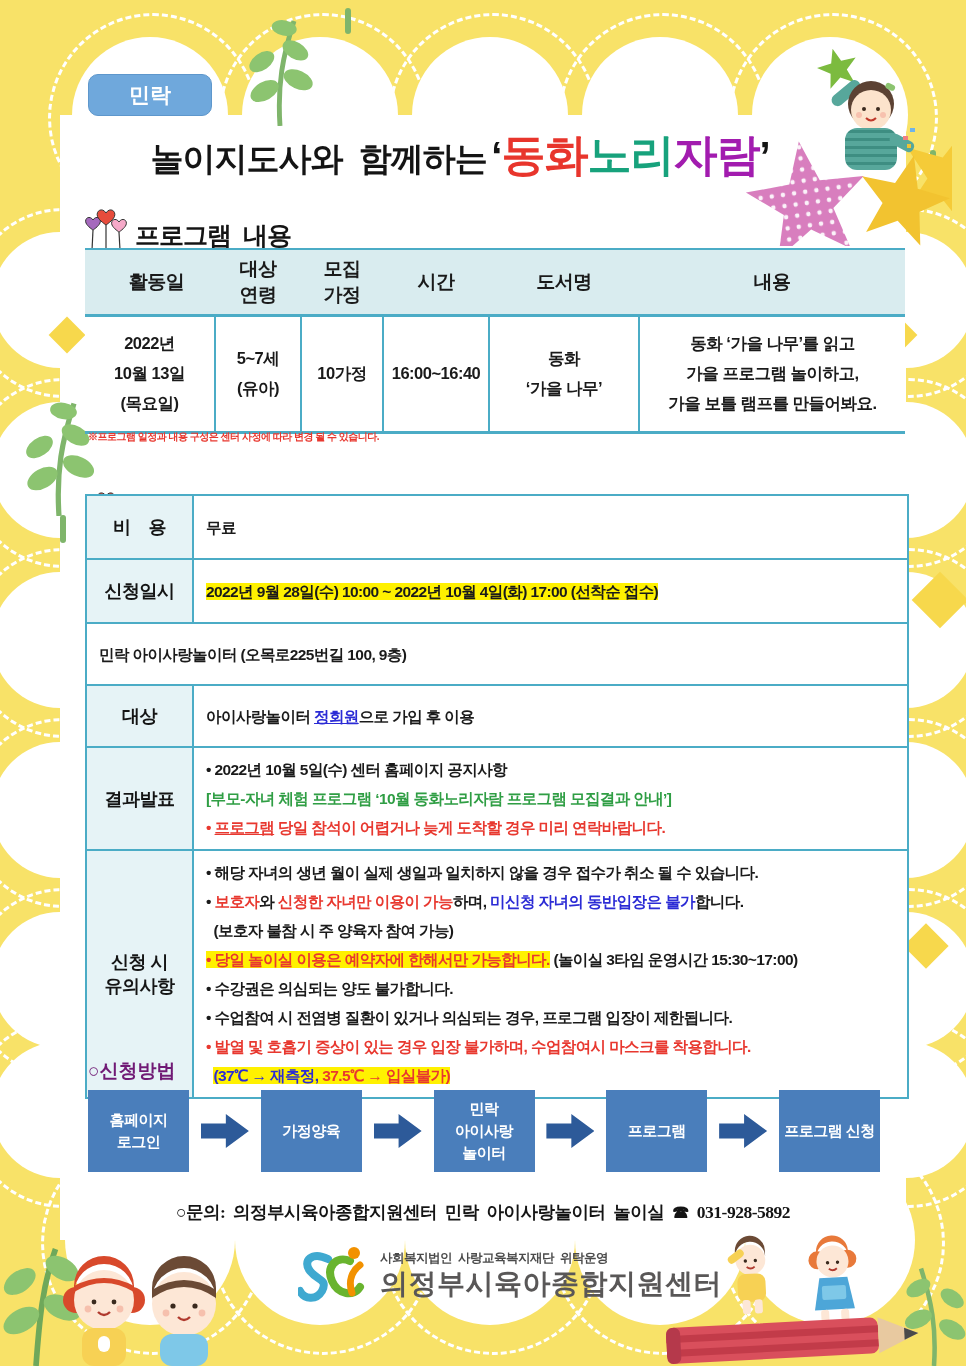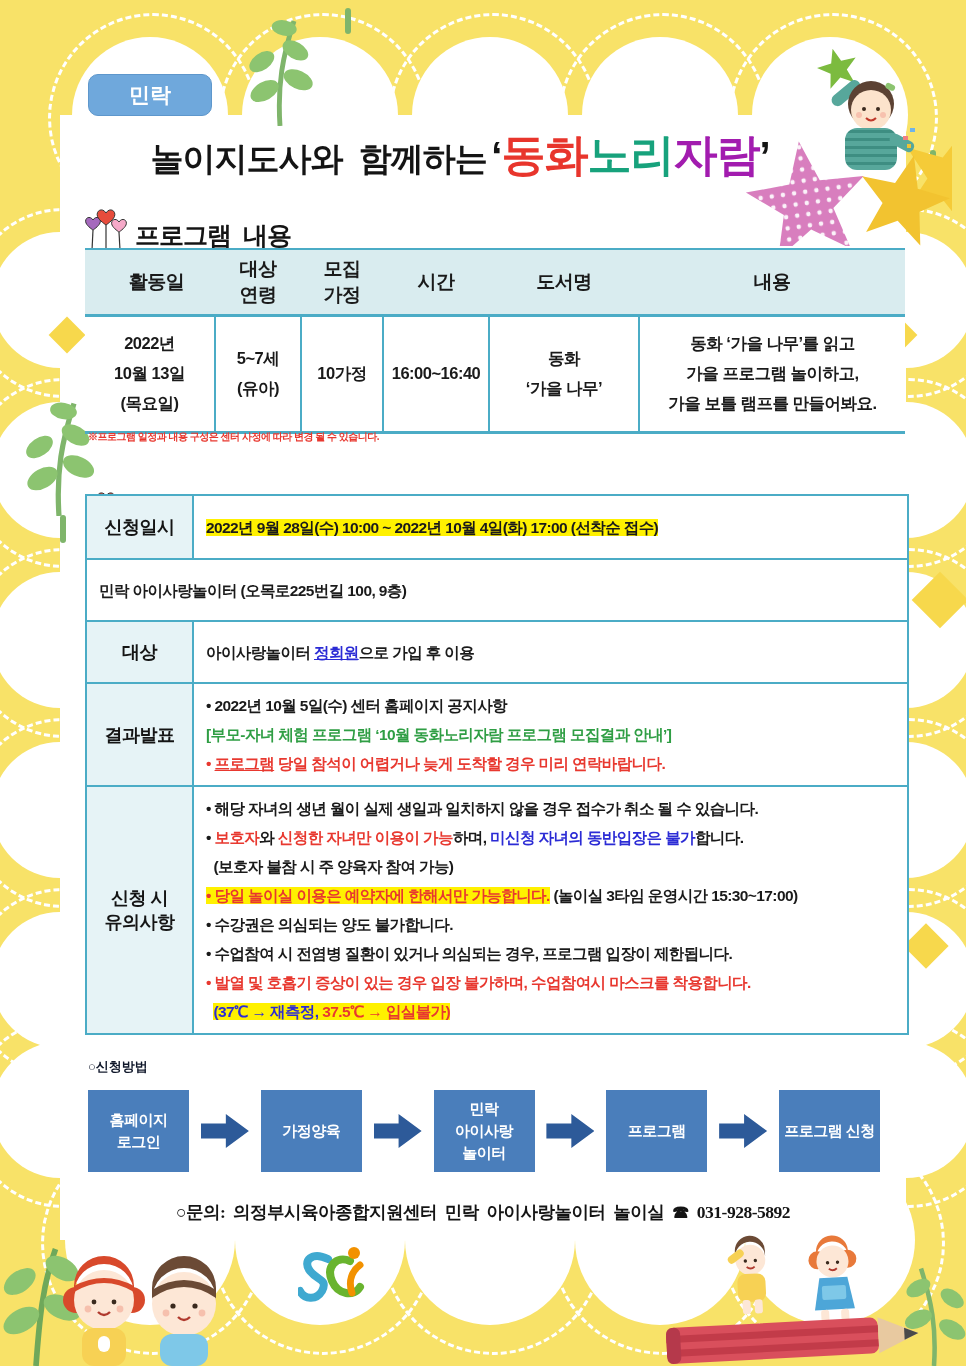--- a/index.html
+++ b/index.html
@@ -47,21 +47,21 @@
   .t2-row{display:flex;border-bottom:2px solid #4BACC6;}
   .t2-label{width:105px;flex:0 0 105px;background:#E6F3F6;border-right:2px solid #4BACC6;display:flex;align-items:center;justify-content:center;
             font-size:18px;font-weight:800;color:#141414;text-align:center;white-space:pre-wrap;letter-spacing:-0.5px;}
   .t2-value{flex:1;padding:7px 12px;display:flex;flex-direction:column;justify-content:center;}
   .t2-line{font-size:15.5px;font-weight:700;color:#1A1A1A;line-height:29px;white-space:pre-wrap;letter-spacing:-0.6px;}
   .min48{min-height:48px;} .min46{min-height:46px;}
   .t2-line .red{color:#E8382F;} .t2-line .blue{color:#2B2BD5;} .t2-line .green{color:#2F9E44;}
   .t2-line .u{text-decoration:underline;} .t2-line .hl{background:#FFF100;} .t2-line .bold{font-weight:800;}
 
   
-  .method-title{position:absolute;left:88px;top:1058px;font-size:13px;font-weight:800;color:#0f172a;z-index:15;}
+  .method-title{position:absolute;left:88px;top:1058px;font-size:19px;font-weight:800;color:#701a75;z-index:15;}
   .flow{position:absolute;left:88px;top:1090px;width:792px;height:82px;display:flex;align-items:center;justify-content:space-between;z-index:15;}
   .step{width:101px;height:82px;background:#4A7EBB;color:#fff;font-size:15px;font-weight:800;display:flex;align-items:center;justify-content:center;
         text-align:center;white-space:pre-line;line-height:1.45;letter-spacing:-0.5px;}
   .arrow{width:48px;height:34px;background:#2D5A99;clip-path:polygon(0 28%,52% 28%,52% 0,100% 50%,52% 100%,52% 72%,0 72%);}
 
   .contact{position:absolute;left:0;right:0;top:1200px;text-align:center;font-size:17.5px;font-weight:700;color:#141414;letter-spacing:-0.5px;z-index:15;}
 
   
   .footer-logo{position:absolute;left:298px;top:1245px;display:flex;align-items:center;gap:8px;z-index:16;}
   .org-col{display:flex;flex-direction:column;line-height:1.25;}
@@ -264,20 +264,26 @@
       <line x1="34" y1="24" x2="35" y2="42" stroke="#333" stroke-width="1.2"></line>
       <path d="M8,12 c-3,-5 -9,-2 -7,3 c1.5,3.5 7,7 7,7 s5.5,-3.5 7,-7 c2,-5 -4,-8 -7,-3z" fill="#A569BD" stroke="#333" stroke-width="1"></path>
       <path d="M21,5 c-3.5,-6 -10.5,-2.5 -8.5,3.5 c1.8,4.2 8.5,8.5 8.5,8.5 s6.7,-4.3 8.5,-8.5 c2,-6 -5,-9.5 -8.5,-3.5z" fill="#E74C3C" stroke="#333" stroke-width="1"></path>
       <path d="M34,14 c-3,-5 -9,-2 -7,3 c1.5,3.5 7,7 7,7 s5.5,-3.5 7,-7 c2,-5 -4,-8 -7,-3z" fill="#F5A9C8" stroke="#333" stroke-width="1"></path>
     </svg>
     <span class="t" style="white-space: pre-wrap; margin-top: 48px;">신청안내</span>
   </div>
 
   <div class="table2">
     <div class="t2-row">
+      <div class="t2-label min48" style="white-space: pre-wrap;">비    용</div>
+      <div class="t2-value min48">
+          <div class="t2-line"><span>무료</span></div>
+        </div>
+    </div>
+    <div class="t2-row">
       <div class="t2-label min48" style="white-space: pre-wrap;">신청일시</div>
       <div class="t2-value min48">
           <div class="t2-line"><span class="hl bold">2022년 9월 28일(수) 10:00 ~ 2022년 10월 4일(화) 17:00 (선착순 접수)</span></div>
         </div>
     </div>
     <div class="t2-row">
       <div class="t2-value min46">
           <div class="t2-line"><span>민락 아이사랑놀이터 (오목로225번길 100, 9층)</span></div>
         </div>
     </div>
@@ -329,20 +335,24 @@
 
   <div class="contact" style="white-space: pre-wrap; font-family: Liberation Serif, serif;">○문의:  의정부시육아종합지원센터  민락  아이사랑놀이터  놀이실  ☎  031-928-5892</div>
 
   <div class="footer-logo">
     <svg width="74" height="62" viewBox="0 0 74 62">
       <path d="M30,14 C14,6 4,16 12,26 C20,36 30,34 24,46 C18,56 6,54 2,46" stroke="#3FA9D0" stroke-width="8" fill="none" stroke-linecap="round"></path>
       <path d="M52,16 C38,10 28,22 34,36 C40,50 56,52 62,42" stroke="#69B42E" stroke-width="8" fill="none" stroke-linecap="round"></path>
       <circle cx="56" cy="8" r="6" fill="#F29100"></circle>
       <path d="M62,20 C54,26 50,36 54,48" stroke="#F29100" stroke-width="7" fill="none" stroke-linecap="round"></path>
     </svg>
+    <div class="org-col">
+      <span class="org-small" style="white-space: pre-wrap;">사회복지법인  사랑교육복지재단  위탁운영</span>
+      <span class="org-large" style="white-space: pre-wrap;">의정부시육아종합지원센터</span>
+    </div>
   </div>
 
   <svg class="kids-left" width="190" height="124" viewBox="0 0 190 124">
 
     <circle cx="28" cy="58" r="13" fill="#D8492B"></circle>
     <circle cx="84" cy="58" r="13" fill="#D8492B"></circle>
     <circle cx="56" cy="58" r="30" fill="#FDE7D6"></circle>
     <path d="M26,52 a30,30 0 0 1 60,0 l0,-8 a30,30 0 0 0 -60,0 z" fill="#D8492B"></path>
     <path d="M26,50 q30,-18 60,0 l0,-6 q-30,-16 -60,0z" fill="#D8492B"></path>
     <circle cx="46" cy="60" r="2.4" fill="#3a2a1e"></circle>

